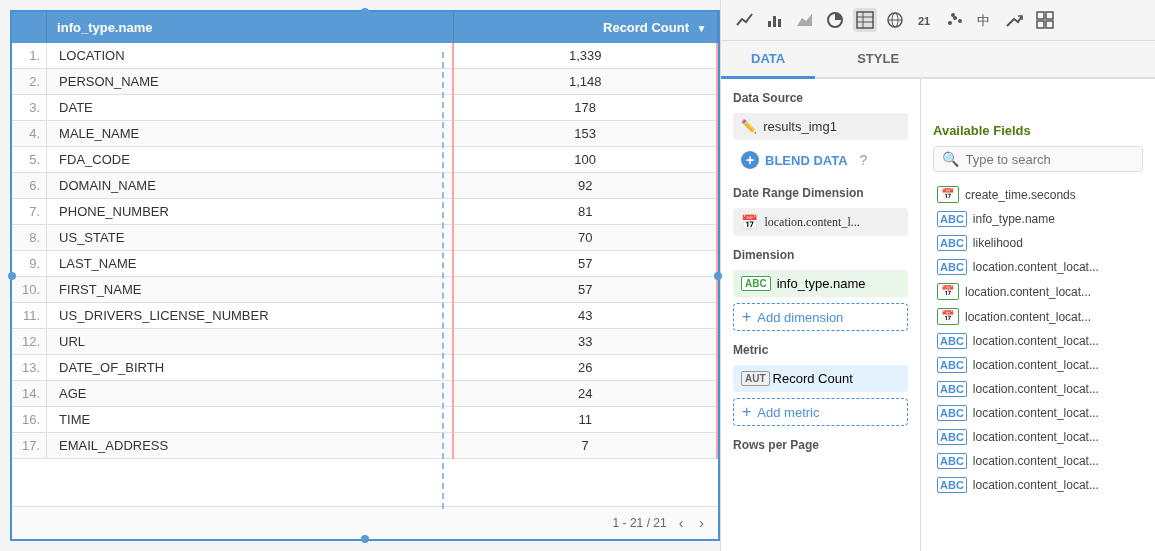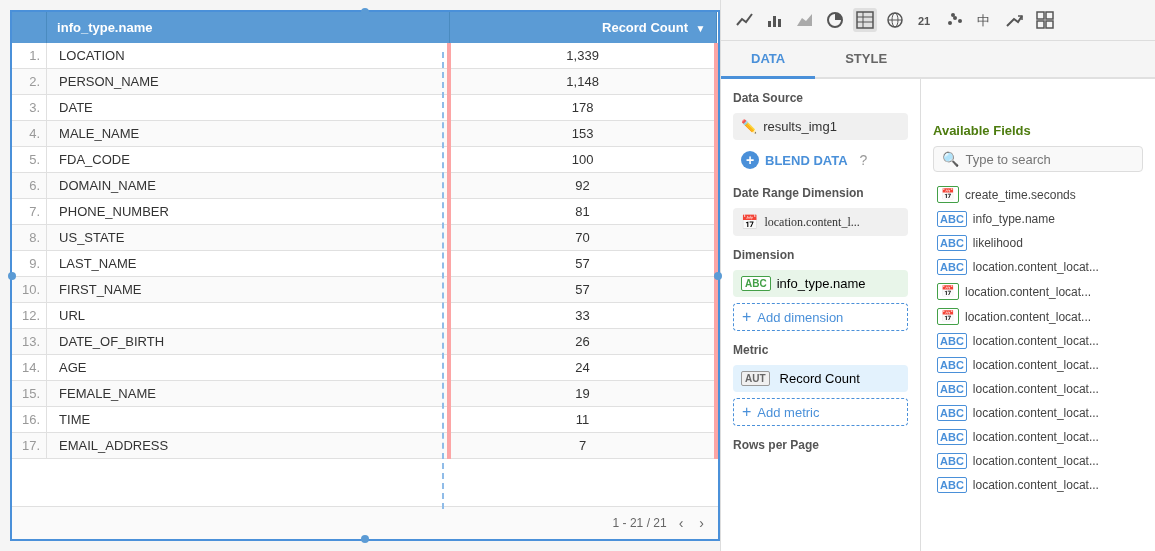--- a/index.html
+++ b/index.html
@@ -64,21 +64,21 @@
     tbody tr {
       border-bottom: 1px solid #e0e0e0;
     }
 
     tbody tr:nth-child(even) {
       background: #fafafa;
     }
 
     tbody td {
       padding: 5px 10px;
-      border-right: 4px solid #fca5a5;
+      border-right: 2px solid #fca5a5;
       color: #333;
     }
 
     td.row-num {
       color: #999;
       text-align: right;
       width: 35px;
       padding-right: 6px;
       border-right: 1px solid #e0e0e0;
     }
@@ -177,20 +177,21 @@
       font-size: 16px;
       border-radius: 3px;
     }
     .chart-icon.active { background: #e0e0e0; }
 
     
     .tabs {
       display: flex;
       border-bottom: 2px solid #e0e0e0;
       background: #f5f5f5;
+      gap: 12px;
     }
 
     .tab {
       padding: 10px 30px;
       cursor: pointer;
       font-size: 13px;
       font-weight: 600;
       color: #666;
       border-bottom: 3px solid transparent;
       margin-bottom: -2px;
@@ -344,21 +345,21 @@
       color: #4a90d9;
     }
 
     .metric-box {
       background: #e3f2fd;
       border-radius: 4px;
       padding: 6px 8px;
       margin-bottom: 6px;
       display: flex;
       align-items: center;
-      gap: 10px;
+      gap: 3px;
     }
 
     
     .available-fields {
       flex: 1;
       padding: 12px;
       overflow-y: auto;
       background: #fff;
     }
 
@@ -496,38 +497,38 @@
       <td class="row-num">9.</td>
       <td class="col-type">LAST_NAME</td>
       <td class="col-count">57</td>
     </tr>
           <tr>
       <td class="row-num">10.</td>
       <td class="col-type">FIRST_NAME</td>
       <td class="col-count">57</td>
     </tr>
           <tr>
+      <td class="row-num">11.</td>
+      <td class="col-type">US_DRIVERS_LICENSE_NUMBER</td>
+      <td class="col-count">43</td>
+    </tr>
+          <tr>
       <td class="row-num">12.</td>
       <td class="col-type">URL</td>
       <td class="col-count">33</td>
     </tr>
           <tr>
       <td class="row-num">13.</td>
       <td class="col-type">DATE_OF_BIRTH</td>
       <td class="col-count">26</td>
     </tr>
           <tr>
       <td class="row-num">14.</td>
       <td class="col-type">AGE</td>
       <td class="col-count">24</td>
-    </tr>
-          <tr>
-      <td class="row-num">15.</td>
-      <td class="col-type">FEMALE_NAME</td>
-      <td class="col-count">19</td>
     </tr>
           <tr>
       <td class="row-num">16.</td>
       <td class="col-type">TIME</td>
       <td class="col-count">11</td>
     </tr>
           <tr>
       <td class="row-num">17.</td>
       <td class="col-type">EMAIL_ADDRESS</td>
       <td class="col-count">7</td>

